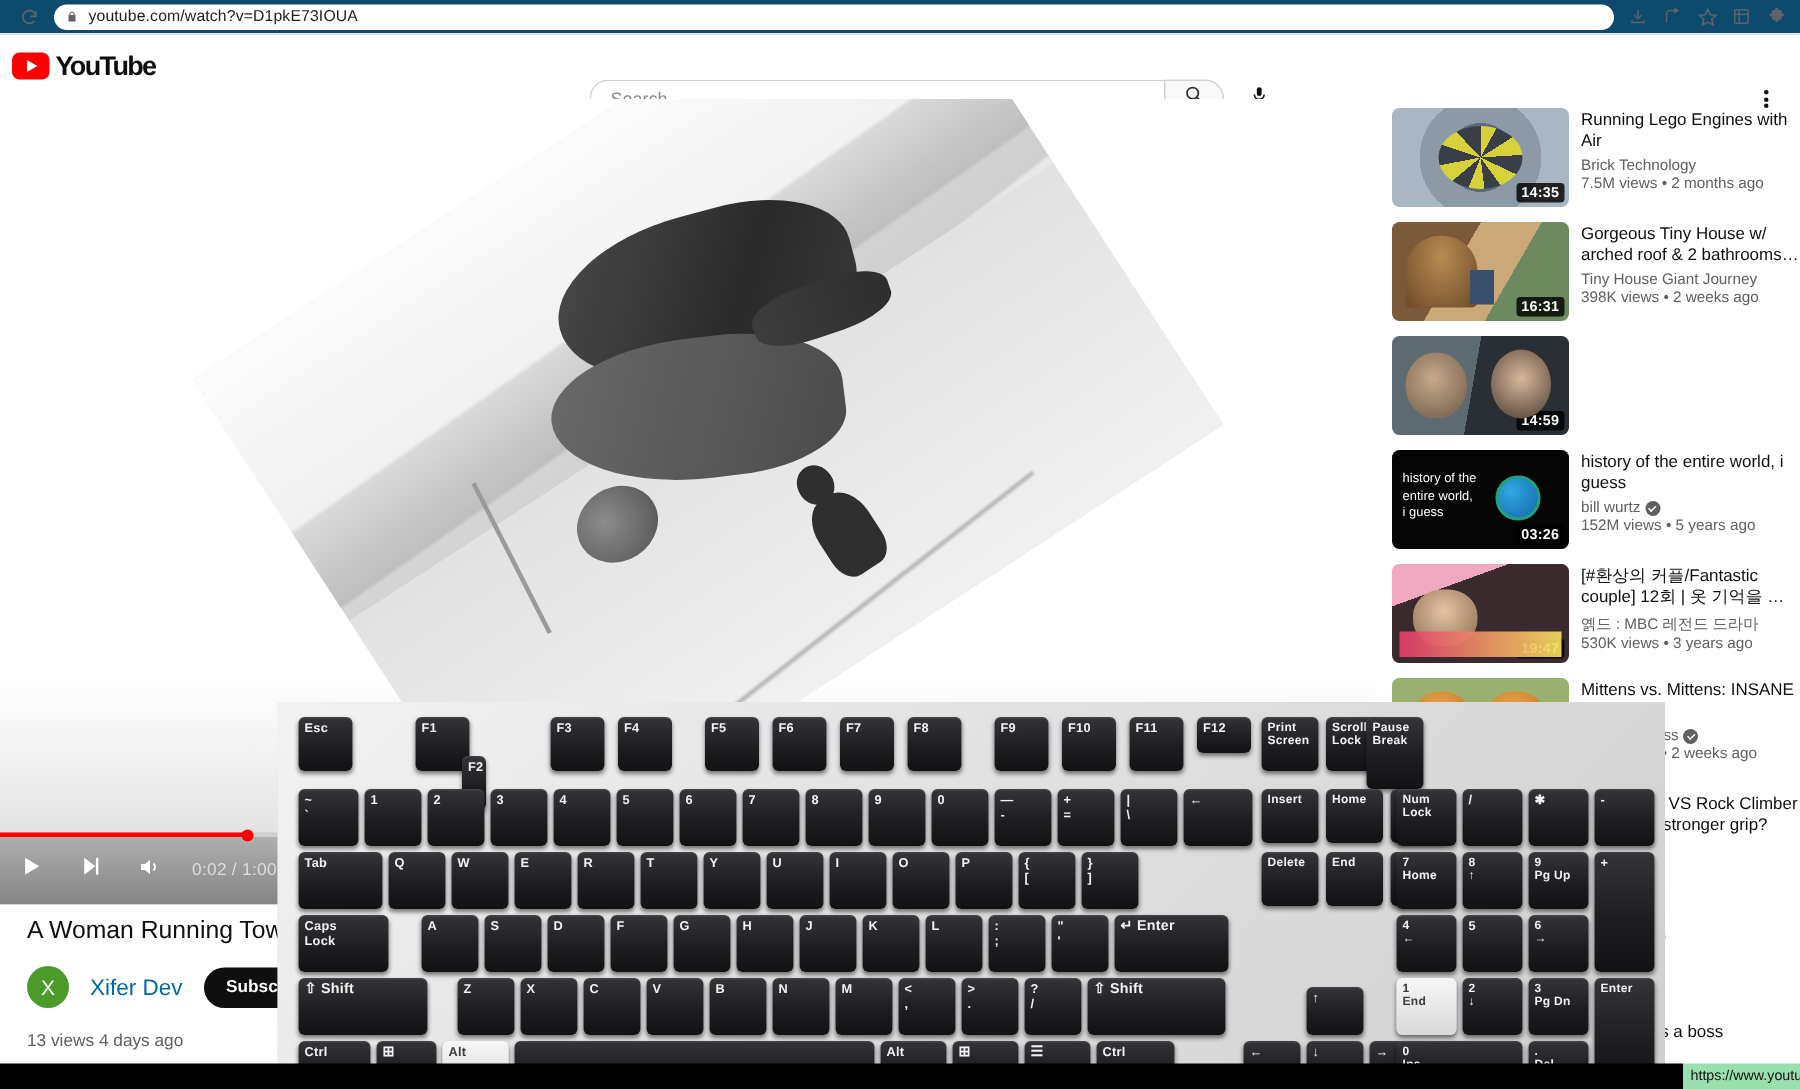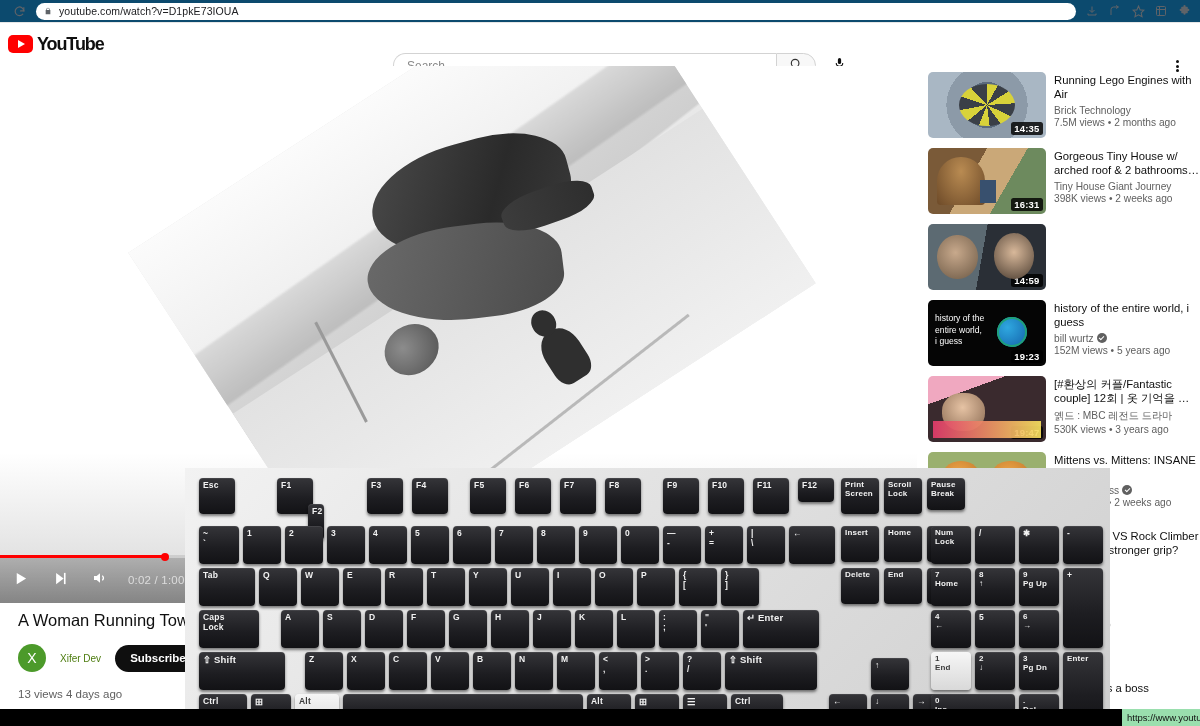--- a/index.html
+++ b/index.html
@@ -183,21 +183,21 @@
   .meta { position:absolute; left: 0; top: 545px; width: 917px; }
   .video-title {
     font-size: 16.5px; color:#0f0f0f; font-weight: 400; margin-left: 18px; white-space: nowrap;
   }
   .channel-row { display:flex; align-items:center; margin-left: 18px; margin-top: 14px; gap: 14px;}
   .avatar {
     width: 28px; height: 28px; border-radius: 50%; background: #4c9a2a;
     display:flex; align-items:center; justify-content:center;
     color:#fff; font-size: 14px; font-weight: 500;
   }
-  .channel-name { font-size: 10px; color:#4d7c0f; font-weight: 500; }
+  .channel-name { font-size: 15px; color:#0369a1; font-weight: 500; }
   .subscribe-btn {
     background:#0f0f0f; color:#fff; border:none; border-radius:16px;
     height: 27px; padding: 0 15px; font-size: 11.5px; font-weight:600;
     font-family:"Liberation Sans", sans-serif; cursor:pointer; white-space:nowrap;
   }
   .stats-row {
     margin-left: 18px; margin-top: 16px; font-size: 11.5px; color:#606060;
   }
   .save-chip {
     position:absolute; left: 830px; top: 619px;
@@ -223,21 +223,21 @@
     background: rgba(0,0,0,.82); color:#fff;
     font-size: 9.5px; font-weight:600; padding: 1px 3.5px; border-radius: 2.5px;
     letter-spacing:.2px;
   }
   .sugg-info { flex:1; min-width:0; padding-top:1px; }
   .sugg-title {
     font-size: 11.3px; color:#0f0f0f; font-weight: 500; line-height: 1.28;
     overflow:hidden; display:-webkit-box; -webkit-line-clamp:2; -webkit-box-orient:vertical;
   }
   .sugg-chan {
-    font-size: 10.2px; color:#606060; margin-top: 3px; display:flex; align-items:flex-start; gap:3px;
+    font-size: 10.2px; color:#606060; margin-top: 3px; display:flex; align-items:flex-end; gap:3px;
     white-space:nowrap; overflow:hidden;
   }
   .sugg-meta { font-size: 10.2px; color:#606060; margin-top: 1px; white-space:nowrap;}
   .verif { width:10px; height:10px; border-radius:50%; background:#606060; flex:none;
     display:inline-flex; align-items:center; justify-content:center; }
   .verif:after{ content:""; width:4px;height:2px; border-left:1.4px solid #fff; border-bottom:1.4px solid #fff;
     transform: rotate(-45deg); margin-top:-1px;}
 
   
   .th-lego{background: radial-gradient(circle at 50% 50%, #8fa4b8 0 18%, #5b6b7d 18% 34%, #8c9aa8 34% 60%, #a9b7c4 60% 100%);}
@@ -511,21 +511,21 @@
           <div class="sugg-meta">398K views  •  2 weeks ago</div>
         </div>
       </div>
       <div class="sugg">
         <div class="thumb th-tomcruise">
           <span class="dur">14:59</span>
         </div>
       </div>
       <div class="sugg">
         <div class="thumb th-history">
-          <span class="dur">19:23</span>
+          <span class="dur">03:26</span>
         </div>
         <div class="sugg-info">
           <div class="sugg-title">history of the entire world, i guess</div>
           <div class="sugg-chan">
             <span>bill wurtz</span>
             <span class="verif"></span>
           </div>
           <div class="sugg-meta">152M views  •  5 years ago</div>
         </div>
       </div>
@@ -603,21 +603,21 @@
       <div class="key" style="left: 375px; top: 10px; width: 36px; height: 36px;">F7</div>
       <div class="key" style="left: 420px; top: 10px; width: 36px; height: 36px;">F8</div>
       <div class="key" style="left: 478px; top: 10px; width: 36px; height: 36px;">F9</div>
       <div class="key" style="left: 523px; top: 10px; width: 36px; height: 36px;">F10</div>
       <div class="key" style="left: 568px; top: 10px; width: 36px; height: 36px;">F11</div>
       <div class="key" style="left: 613px; top: 10px; width: 36px; height: 24px;">F12</div>
       <div class="key rowlabel" style="left: 656px; top: 10px; width: 38px; height: 36px;">Print
 Screen</div>
       <div class="key rowlabel" style="left: 699px; top: 10px; width: 38px; height: 36px;">Scroll
 Lock</div>
-      <div class="key rowlabel" style="left: 742px; top: 10px; width: 38px; height: 32px;">Pause
+      <div class="key rowlabel" style="left: 726px; top: 10px; width: 38px; height: 48px;">Pause
 Break</div>
       <div class="key" style="left: 14px; top: 58px; width: 40px; height: 38px;">~
 `</div>
       <div class="key" style="left: 58px; top: 58px; width: 38px; height: 38px;">1</div>
       <div class="key" style="left: 100px; top: 58px; width: 38px; height: 38px;">2</div>
       <div class="key" style="left: 142px; top: 58px; width: 38px; height: 38px;">3</div>
       <div class="key" style="left: 184px; top: 58px; width: 38px; height: 38px;">4</div>
       <div class="key" style="left: 226px; top: 58px; width: 38px; height: 38px;">5</div>
       <div class="key" style="left: 268px; top: 58px; width: 38px; height: 38px;">6</div>
       <div class="key" style="left: 310px; top: 58px; width: 38px; height: 38px;">7</div>

